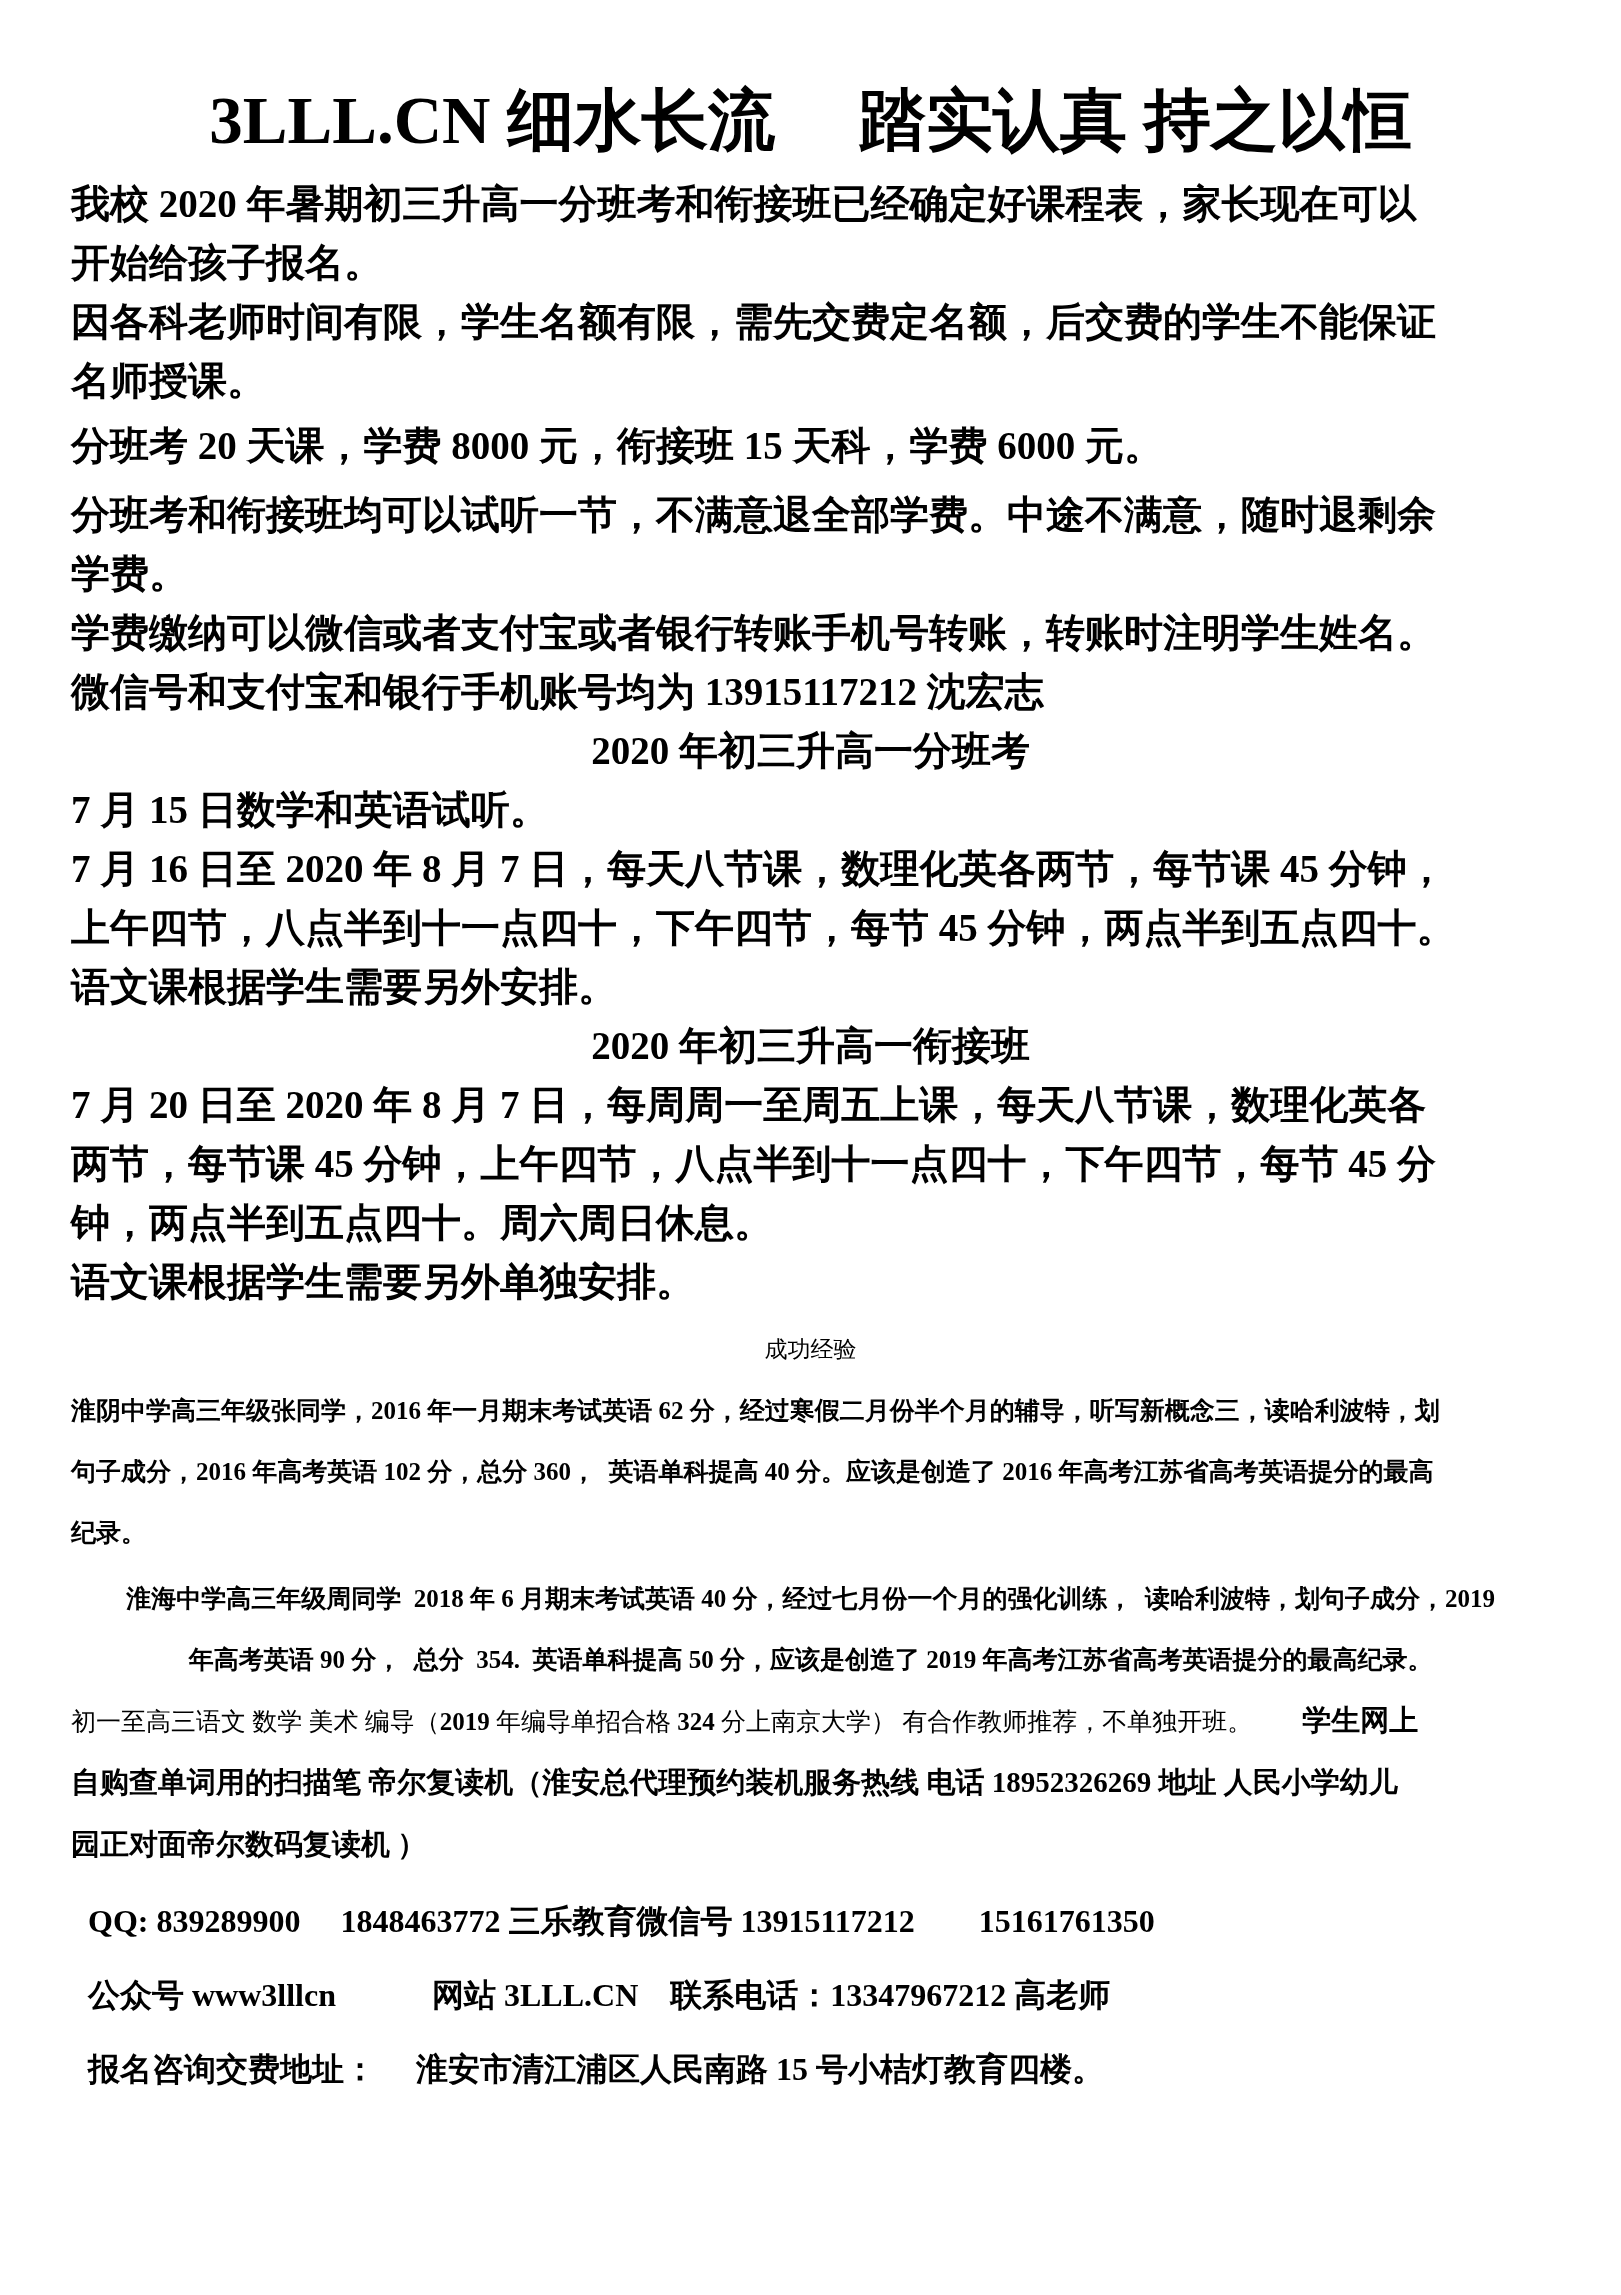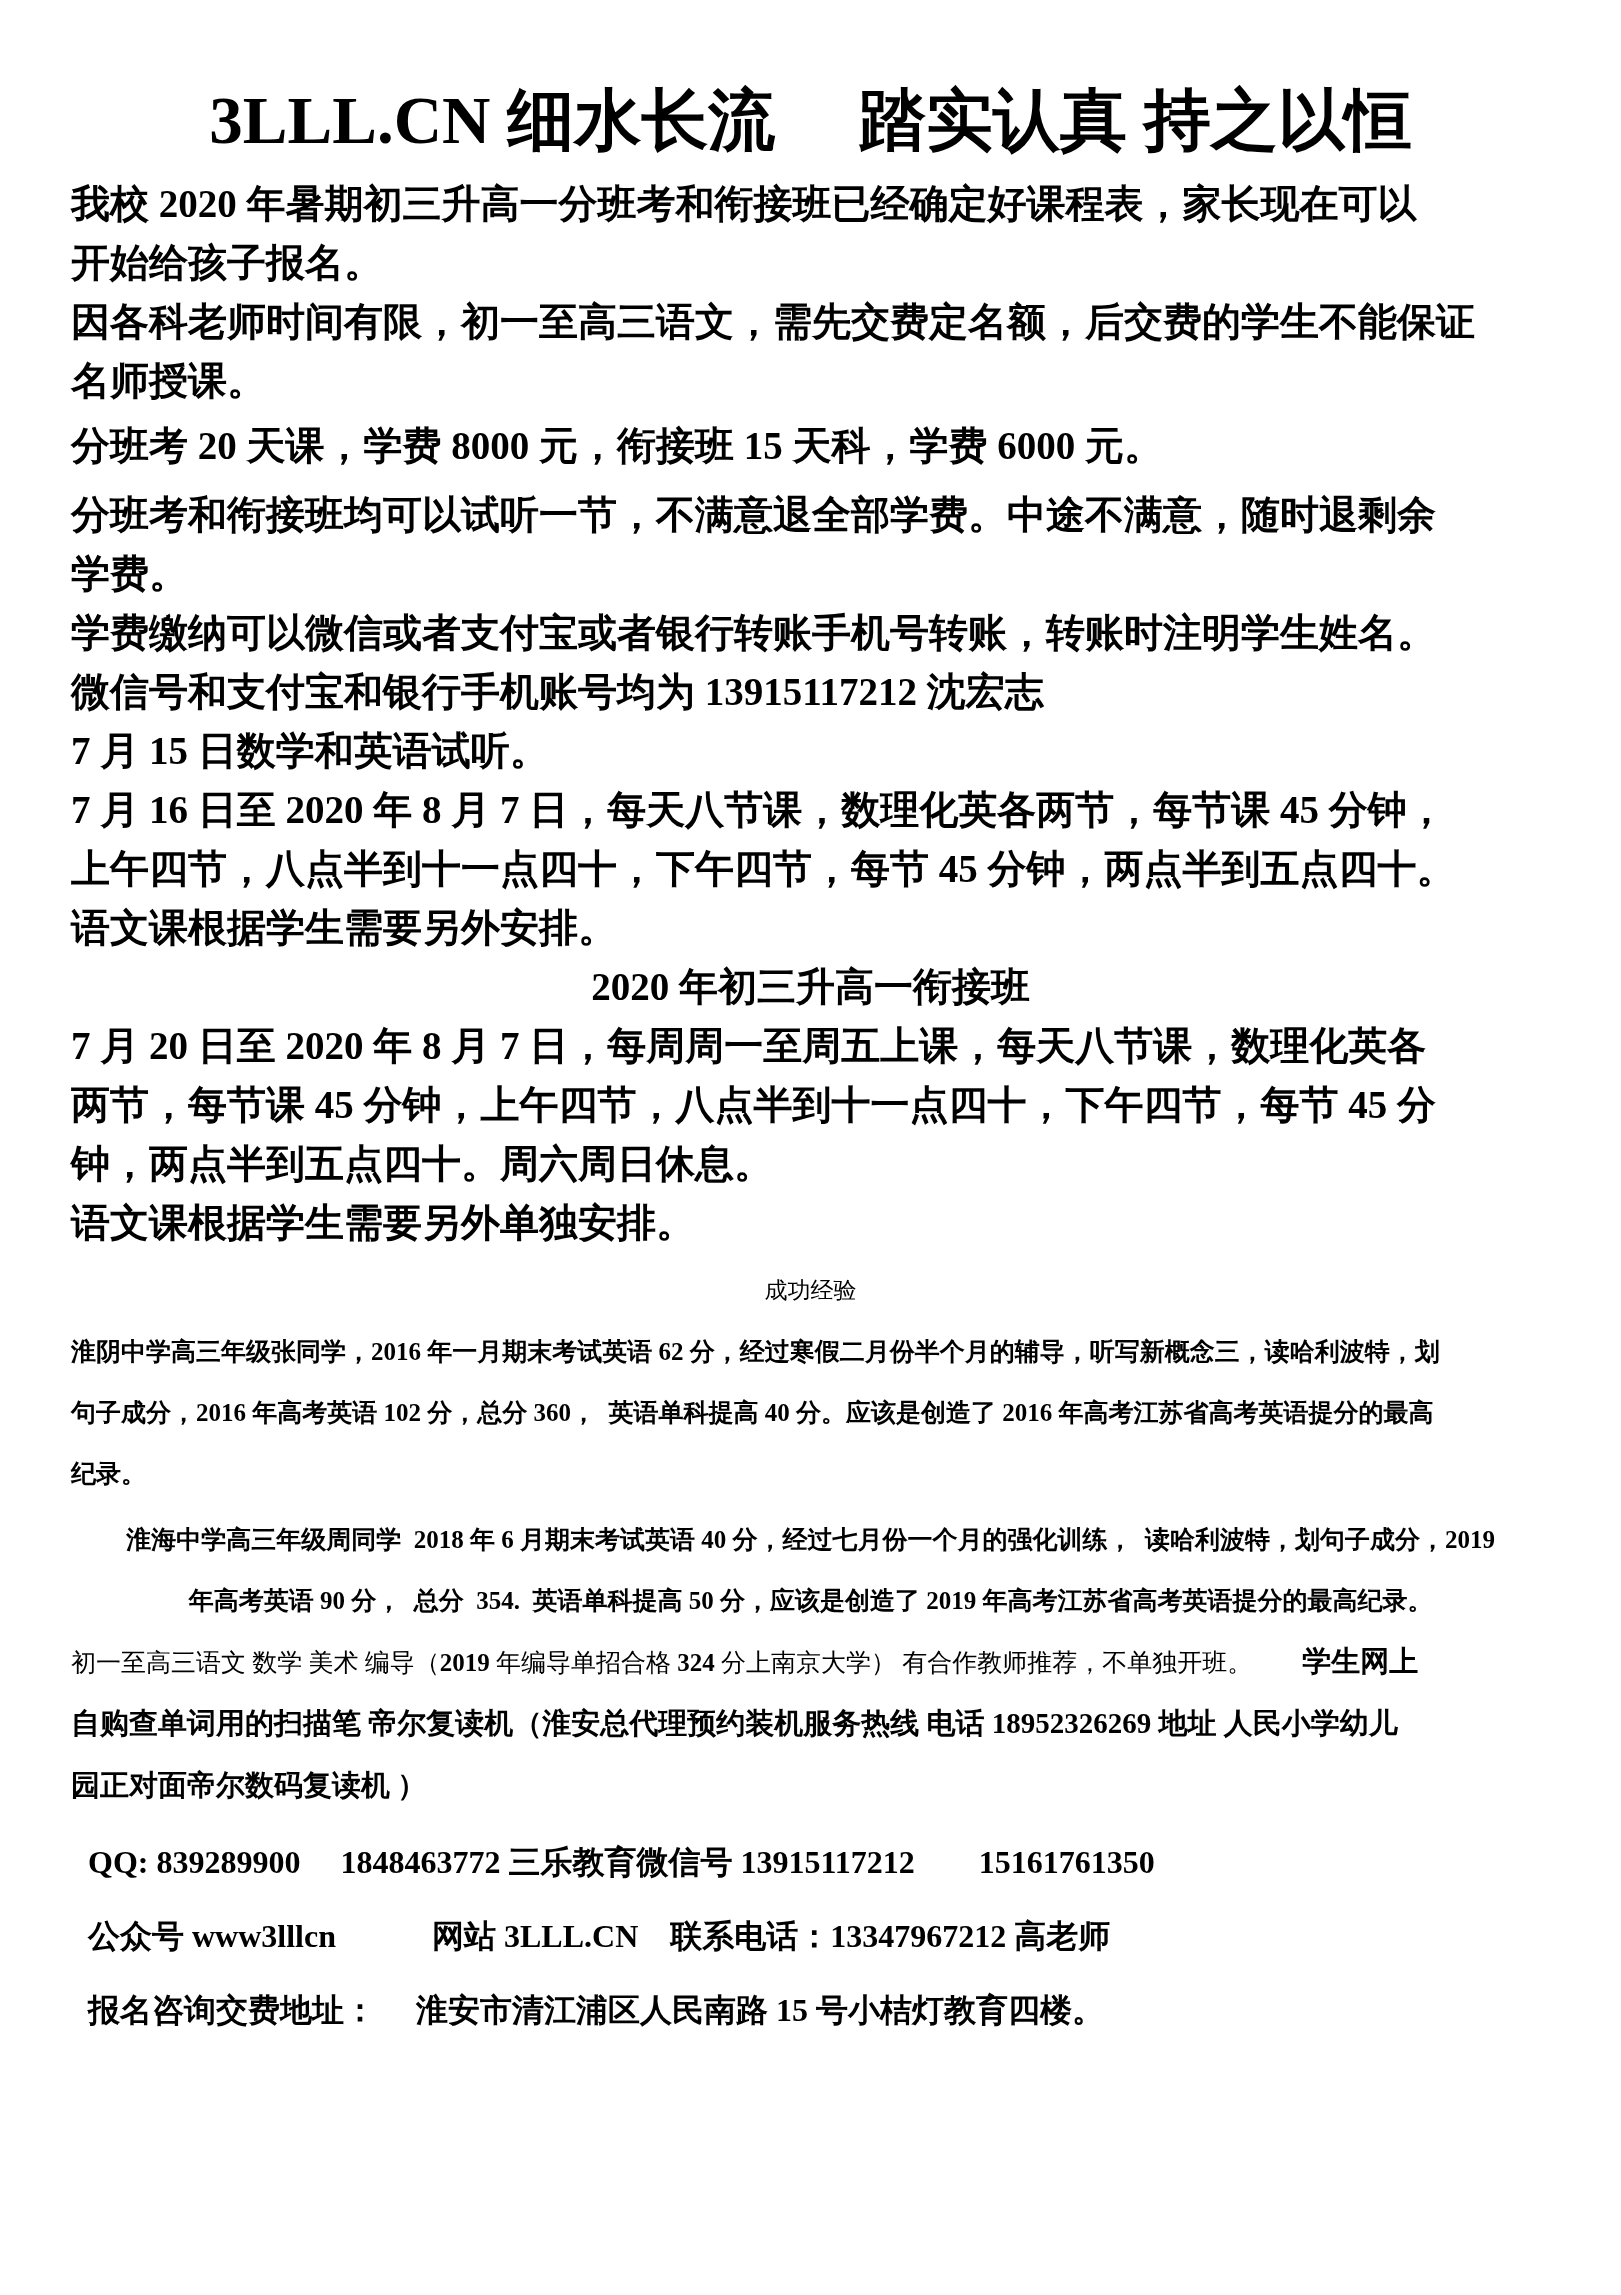--- a/index.html
+++ b/index.html
@@ -90,30 +90,31 @@
 </head>
 <body>
 
 <main class="page">
 
   <h1 class="doc-title">3LLL.CN 细水长流　 踏实认真 持之以恒</h1>
 
   <section>
     <p class="body-text">我校 2020 年暑期初三升高一分班考和衔接班已经确定好课程表，家长现在可以
 开始给孩子报名。</p>
-    <p class="body-text">因各科老师时间有限，初一至高三语文，需先交费定名额，后交费的学生不能保证
+    <p class="body-text">因各科老师时间有限，学生名额有限，需先交费定名额，后交费的学生不能保证
 名师授课。</p>
     <p class="body-text mt8">分班考 20 天课，学费 8000 元，衔接班 15 天科，学费 6000 元。</p>
     <p class="body-text mt14">分班考和衔接班均可以试听一节，不满意退全部学费。中途不满意，随时退剩余
 学费。</p>
     <p class="body-text">学费缴纳可以微信或者支付宝或者银行转账手机号转账，转账时注明学生姓名。
 微信号和支付宝和银行手机账号均为 13915117212 沈宏志</p>
   </section>
 
   <section>
+    <h2 class="section-heading">2020 年初三升高一分班考</h2>
     <p class="body-text">7 月 15 日数学和英语试听。</p>
     <p class="body-text">7 月 16 日至 2020 年 8 月 7 日，每天八节课，数理化英各两节，每节课 45 分钟，
 上午四节，八点半到十一点四十，下午四节，每节 45 分钟，两点半到五点四十。</p>
     <p class="body-text">语文课根据学生需要另外安排。</p>
   </section>
 
   <section>
     <h2 class="section-heading">2020 年初三升高一衔接班</h2>
     <p class="body-text">7 月 20 日至 2020 年 8 月 7 日，每周周一至周五上课，每天八节课，数理化英各
 两节，每节课 45 分钟，上午四节，八点半到十一点四十，下午四节，每节 45 分

